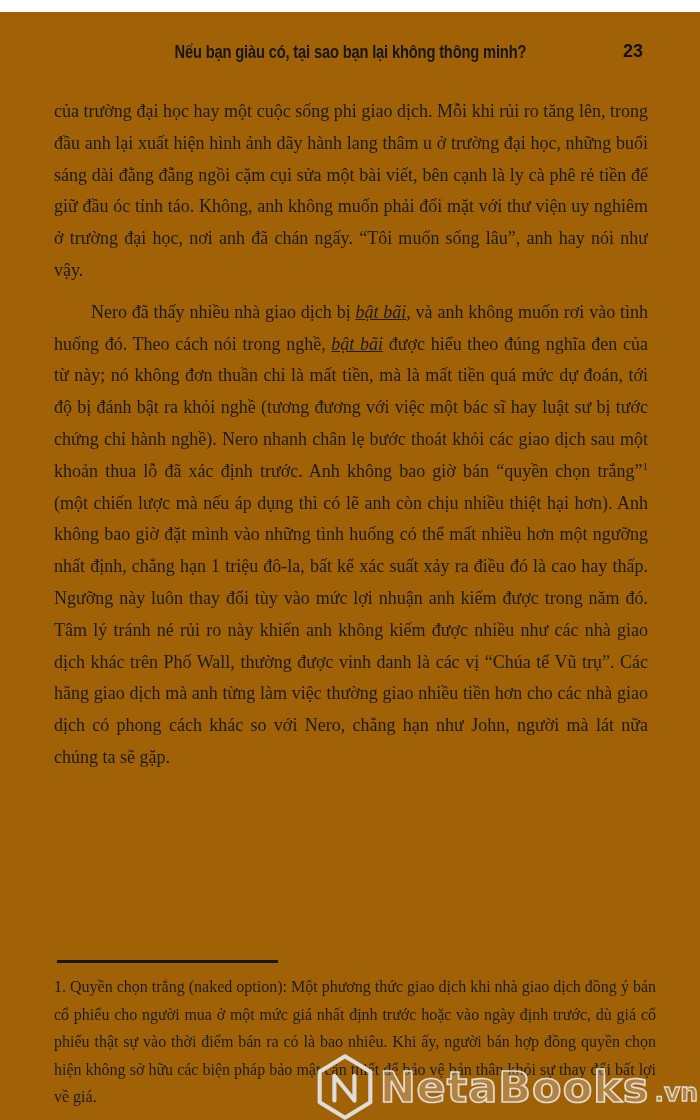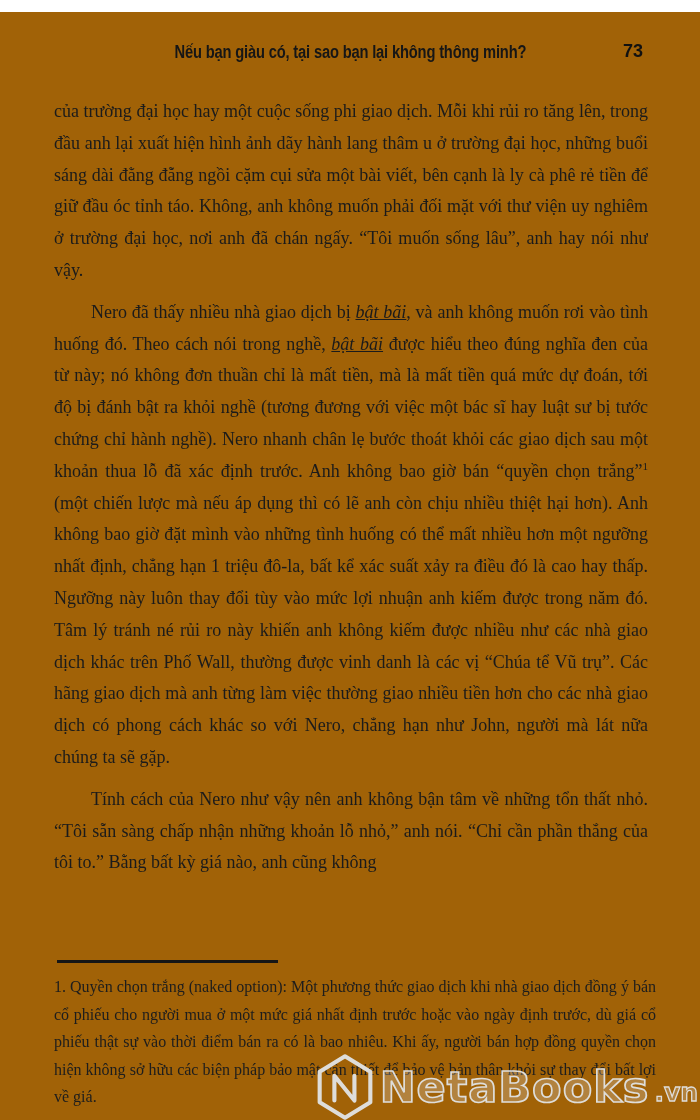--- a/index.html
+++ b/index.html
@@ -128,27 +128,26 @@
 </style>
 </head>
 <body>
 
 <div class="page">
 
   <div class="running-header">
     <div class="header-title">
       <span class="squeeze">Nếu bạn giàu có, tại sao bạn lại không thông minh?</span>
     </div>
-    <div class="page-number">73</div>
+    <div class="page-number">23</div>
   </div>
 
   <div class="body-text">
     <p class="para"><span>của trường đại học hay một cuộc sống phi giao dịch. Mỗi khi rủi ro tăng lên, trong đầu anh lại xuất hiện hình ảnh dãy hành lang thâm u ở trường đại học, những buổi sáng dài đằng đẵng ngồi cặm cụi sửa một bài viết, bên cạnh là ly cà phê rẻ tiền để giữ đầu óc tỉnh táo. Không, anh không muốn phải đối mặt với thư viện uy nghiêm ở trường đại học, nơi anh đã chán ngấy. “Tôi muốn sống lâu”, anh hay nói như vậy.</span></p>
     <p class="para indent"><span>Nero đã thấy nhiều nhà giao dịch bị </span><i>bật bãi</i><span>, và anh không muốn rơi vào tình huống đó. Theo cách nói trong nghề, </span><i>bật bãi</i><span> được hiểu theo đúng nghĩa đen của từ này; nó không đơn thuần chỉ là mất tiền, mà là mất tiền quá mức dự đoán, tới độ bị đánh bật ra khỏi nghề (tương đương với việc một bác sĩ hay luật sư bị tước chứng chỉ hành nghề). Nero nhanh chân lẹ bước thoát khỏi các giao dịch sau một khoản thua lỗ đã xác định trước. Anh không bao giờ bán “quyền chọn trắng”</span><sup>1</sup><span> (một chiến lược mà nếu áp dụng thì có lẽ anh còn chịu nhiều thiệt hại hơn). Anh không bao giờ đặt mình vào những tình huống có thể mất nhiều hơn một ngưỡng nhất định, chẳng hạn 1 triệu đô-la, bất kể xác suất xảy ra điều đó là cao hay thấp. Ngưỡng này luôn thay đổi tùy vào mức lợi nhuận anh kiếm được trong năm đó. Tâm lý tránh né rủi ro này khiến anh không kiếm được nhiều như các nhà giao dịch khác trên Phố Wall, thường được vinh danh là các vị “Chúa tể Vũ trụ”. Các hãng giao dịch mà anh từng làm việc thường giao nhiều tiền hơn cho các nhà giao dịch có phong cách khác so với Nero, chẳng hạn như John, người mà lát nữa chúng ta sẽ gặp.</span></p>
-    <p class="para indent"><span>Tính cách của Nero như vậy nên anh không bận tâm về những tổn thất nhỏ. “Tôi sẵn sàng chấp nhận những khoản lỗ nhỏ,” anh nói. “Chỉ cần phần thắng của tôi to.” Bằng bất kỳ giá nào, anh cũng không</span></p>
   </div>
 
   <div class="footnote-rule"></div>
 
   <p class="footnote-text">1. Quyền chọn trắng (naked option): Một phương thức giao dịch khi nhà giao dịch đồng ý bán cổ phiếu cho người mua ở một mức giá nhất định trước hoặc vào ngày định trước, dù giá cổ phiếu thật sự vào thời điểm bán ra có là bao nhiêu. Khi ấy, người bán hợp đồng quyền chọn hiện không sở hữu các biện pháp bảo mật cần thiết để bảo vệ bản thân khỏi sự thay đổi bất lợi về giá.</p>
 
   <div class="watermark">
     <span>
       <svg width="60" height="66" viewBox="0 0 100 112" fill="none" stroke="#deddda" stroke-width="7" stroke-linejoin="round" stroke-linecap="round">
         <path d="M50 4 L93 30 L93 82 L50 108 L7 82 L7 30 Z"></path>

